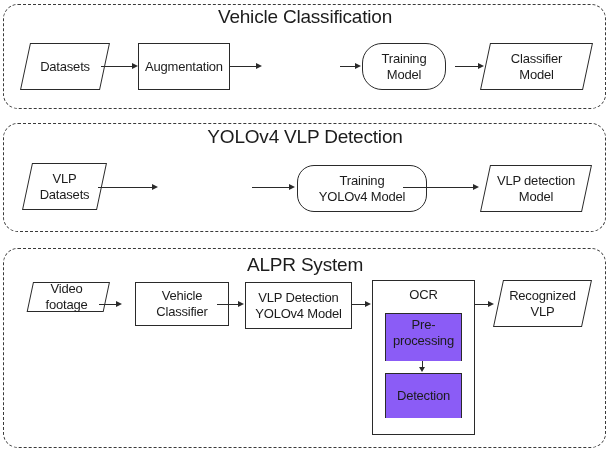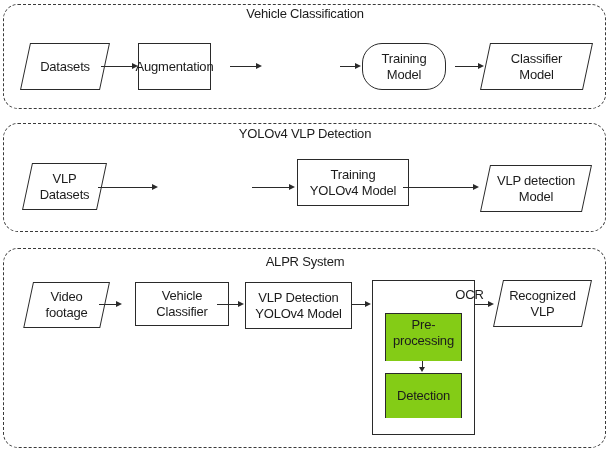--- a/index.html
+++ b/index.html
@@ -10,40 +10,40 @@
   .canvas{
     position:relative;width:610px;height:452px;background:#fff;overflow:hidden;
     font-family:"Liberation Sans",sans-serif;color:var(--ink);
   }
   .panel{
     position:absolute;left:3px;width:601px;
     border:1px dashed #3a3a3a;border-radius:15px;background:transparent;
   }
   .panel-title{
     position:absolute;left:0;width:610px;text-align:center;
-    font-size:13px;letter-spacing:-0.2px;
+    font-size:19px;letter-spacing:-0.2px;
   }
   .node{position:absolute;}
   .rect{
     border:1.5px solid var(--line);background:#fff;box-sizing:border-box;
   }
   .para-border{
     position:absolute;inset:0;border:1.5px solid var(--line);background:#fff;
     transform:skewX(-12deg);transform-origin:left top;box-sizing:border-box;
   }
   .trap-svg{position:absolute;inset:0;width:100%;height:100%;}
   .trap-svg polygon{fill:#fff;stroke:var(--line);stroke-width:1.5;}
   .node-label{
     position:relative;display:flex;height:100%;width:100%;
     align-items:center;justify-content:center;text-align:center;
     font-size:13px;line-height:16px;letter-spacing:-0.2px;white-space:pre-line;
   }
   .para .node-label{transform:translateX(-5px);}
   .openbox{
-    border:1.5px solid var(--line);border-bottom:none;background:#84cc16;box-sizing:border-box;
+    border:1.5px solid var(--line);border-bottom:none;background:#8b5cf6;box-sizing:border-box;
   }
   .openbox .node-label{align-items:flex-start;padding-top:3px;box-sizing:border-box;}
   .openbox.vcenter .node-label{align-items:center;padding-top:0;}
   .ocr-title{
     position:absolute;display:flex;align-items:center;justify-content:center;
     font-size:13px;letter-spacing:-0.2px;
   }
   .arrow{
     position:absolute;height:0;border-top:1.5px solid var(--line);
   }
@@ -69,21 +69,21 @@
   <div class="panel" style="top:4px;height:103px;"></div>
   <div class="panel-title" style="top:6px;">Vehicle Classification</div>
 
   <div class="node para" style="left:30px;top:43px;width:80px;height:47px;">
     <div class="para-border"></div>
     <div class="node-label">Datasets</div>
   </div>
 
   <div class="arrow" style="left:101px;top:66px;width:31px;"></div>
 
-  <div class="node rect" style="left:138px;top:43px;width:73px;height:47px;">
+  <div class="node rect" style="left:138px;top:43px;width:92px;height:47px;">
     <div class="node-label">Augmentation</div>
   </div>
 
   <div class="arrow" style="left:230px;top:66px;width:26px;"></div>
 
 
   <div class="arrow" style="left:340px;top:66px;width:15px;"></div>
 
   <div class="node rect" style="left:362px;top:43px;width:84px;height:47px;border-radius:20px;">
     <div class="node-label">Training Model</div>
@@ -104,37 +104,37 @@
     <div class="para-border"></div>
     <div class="node-label">VLP
 Datasets</div>
   </div>
 
   <div class="arrow" style="left:98px;top:187px;width:54px;"></div>
 
 
   <div class="arrow" style="left:252px;top:187px;width:37px;"></div>
 
-  <div class="node rect" style="left:297px;top:159px;width:112px;height:47px;">
+  <div class="node rect" style="left:297px;top:165px;width:130px;height:47px;border-radius:17px;">
     <div class="node-label">Training
 YOLOv4 Model</div>
   </div>
 
   <div class="arrow" style="left:403px;top:187px;width:70px;"></div>
 
   <div class="node para" style="left:490px;top:165px;width:102px;height:47px;">
     <div class="para-border"></div>
     <div class="node-label">VLP detection
 Model</div>
   </div>
 
   <div class="panel" style="top:248px;height:198px;"></div>
   <div class="panel-title" style="top:254px;">ALPR System</div>
 
-  <div class="node para" style="left:33px;top:282px;width:77px;height:46px;">
+  <div class="node para" style="left:33px;top:282px;width:77px;height:30px;">
     <div class="para-border"></div>
     <div class="node-label">Video
 footage</div>
   </div>
 
   <div class="arrow" style="left:99px;top:304px;width:17px;"></div>
 
   <div class="node rect" style="left:123px;top:282px;width:94px;height:44px;margin-left:12px;">
     <div class="node-label">Vehicle
 Classifier</div>
@@ -143,21 +143,21 @@
   <div class="arrow" style="left:217px;top:304px;width:21px;"></div>
 
   <div class="node rect" style="left:245px;top:282px;width:107px;height:47px;">
     <div class="node-label">VLP Detection
 YOLOv4 Model</div>
   </div>
 
   <div class="arrow" style="left:352px;top:304px;width:13px;"></div>
 
   <div class="node rect" style="left:372px;top:280px;width:103px;height:155px;"></div>
-  <div class="ocr-title" style="left:372px;top:286px;width:103px;height:16px;padding-left:46px;">OCR</div>
+  <div class="ocr-title" style="left:372px;top:286px;width:103px;height:16px;">OCR</div>
 
   <div class="node openbox" style="left:385px;top:313px;width:77px;height:48px;">
     <div class="node-label">Pre-
 processing</div>
   </div>
 
   <div class="arrow-down" style="left:422px;top:361px;height:6px;"></div>
 
   <div class="node openbox vcenter" style="left:385px;top:373px;width:77px;height:45px;">
     <div class="node-label">Detection</div>

